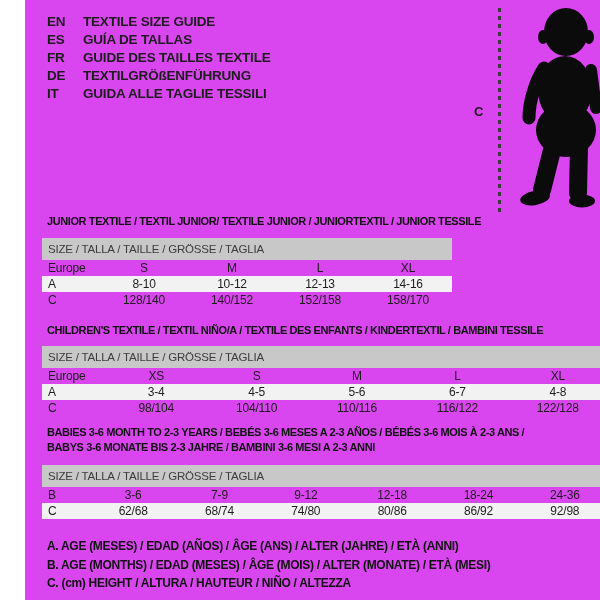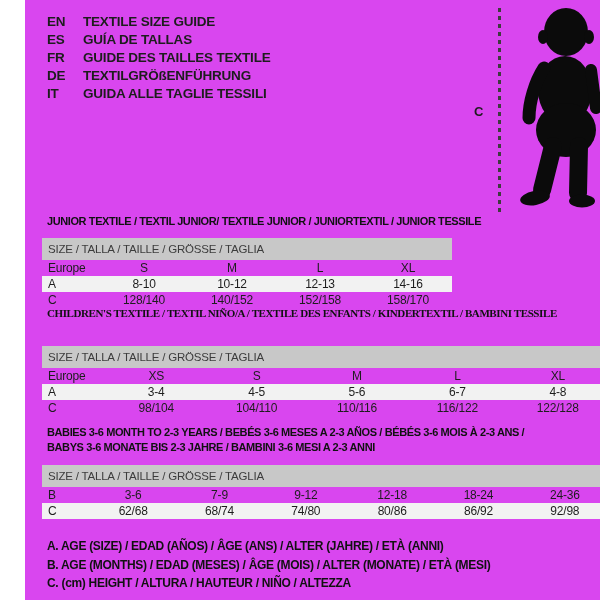--- a/index.html
+++ b/index.html
@@ -18,21 +18,21 @@
     background:repeating-linear-gradient(to bottom,#3d3d3d 0 4px,transparent 4px 8px);
   }
   .measure-label{position:absolute;left:449px;top:104px;font-size:13px;font-weight:700;}
   .baby-svg{position:absolute;left:483px;top:6px;}
   
   .section-title{
     position:absolute;left:22px;font-weight:700;font-size:11px;
     letter-spacing:-0.4px;white-space:nowrap;line-height:15px;color:#111;
   }
   .st1{top:214px;}
-  .st2{top:306px;font-family:Liberation Serif, serif;}
+  .st2{top:323px;}
   .st3{top:425px;white-space:normal;width:520px;}
   .size-table{
     position:absolute;left:17px;border-collapse:collapse;table-layout:fixed;
   }
   .t1{top:238px;width:410px;}
   .t2{top:346px;width:566px;}
   .t3{top:465px;width:566px;}
   .size-table th{
     background:#c8c8c8;height:22px;font-weight:400;font-size:11.5px;
     color:#3c3c3c;text-align:left;padding:0 0 0 6px;letter-spacing:-0.2px;
@@ -214,18 +214,18 @@
         <td>68/74</td>
         <td>74/80</td>
         <td>80/86</td>
         <td>86/92</td>
         <td>92/98</td>
       </tr>
     </tbody>
   </table>
 
   <div class="footnotes">
-    <div class="footnote">A. AGE (SIZE) / EDAD (AÑOS) / ÂGE (ANS) / ALTER (JAHRE) / ETÀ (ANNI)</div>
+    <div class="footnote">A. AGE (MESES) / EDAD (AÑOS) / ÂGE (ANS) / ALTER (JAHRE) / ETÀ (ANNI)</div>
     <div class="footnote">B. AGE (MONTHS) / EDAD (MESES) / ÂGE (MOIS) / ALTER (MONATE) / ETÀ (MESI)</div>
     <div class="footnote">C. (cm) HEIGHT / ALTURA / HAUTEUR / NIÑO / ALTEZZA</div>
   </div>
 
 </div>
 
 </body></html>

